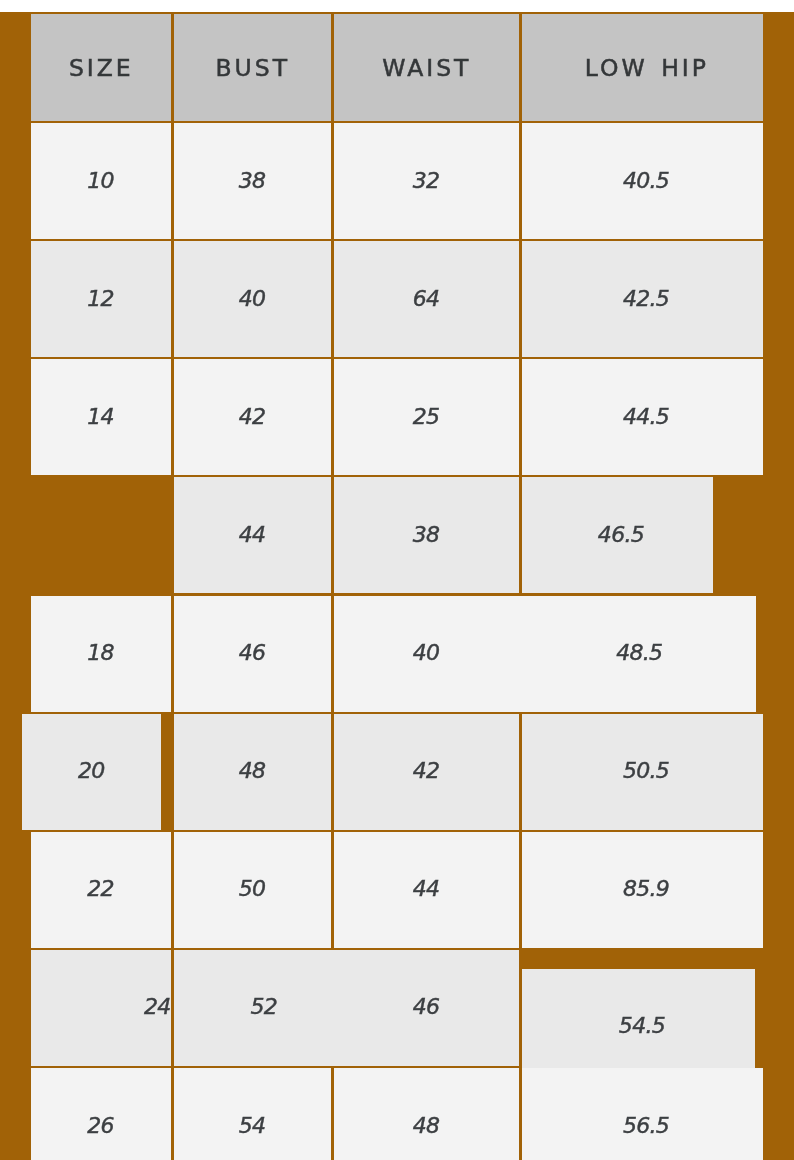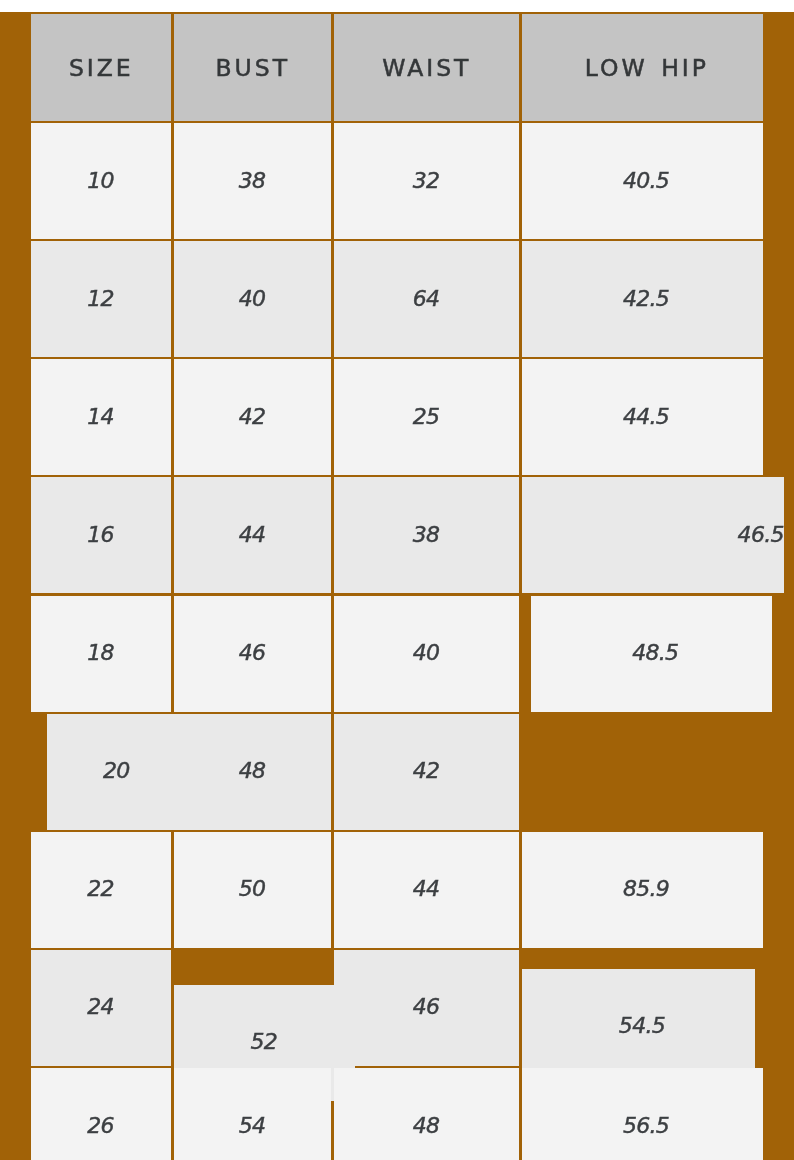--- a/index.html
+++ b/index.html
@@ -100,73 +100,73 @@
     <div class="cell body odd" data-col="1" data-row="2" style="left: 173.6px; top: 347.36px; width: 157.4px; height: 115.93px;">
         <span>42</span>
       </div>
     <div class="cell body odd" data-col="2" data-row="2" style="left: 334px; top: 347.36px; width: 184.8px; height: 115.93px;">
         <span>25</span>
       </div>
     <div class="cell body odd" data-col="3" data-row="2" style="left: 521.8px; top: 347.36px; width: 241.2px; height: 115.93px;">
         <span>44.5</span>
       </div>
 
-    <div class="cell body even" data-col="0" data-row="3" style="left: 31.2px; top: 465.49px; width: 139.4px; height: 115.93px;">
-        <span>16</span>
-      </div>
     <div class="cell body even" data-col="1" data-row="3" style="left: 173.6px; top: 465.49px; width: 157.4px; height: 115.93px;">
         <span>44</span>
       </div>
     <div class="cell body even" data-col="2" data-row="3" style="left: 334px; top: 465.49px; width: 184.8px; height: 115.93px;">
         <span>38</span>
       </div>
-    <div class="cell body even" data-col="3" data-row="3" style="left: 521.8px; top: 465.49px; width: 262px; height: 115.93px; justify-content: flex-end;">
+    <div class="cell body even" data-col="3" data-row="3" style="left: 521.8px; top: 465.49px; width: 191px; height: 115.93px;">
         <span>46.5</span>
       </div>
 
     <div class="cell body odd" data-col="0" data-row="4" style="left: 31.2px; top: 583.62px; width: 139.4px; height: 115.93px;">
         <span>18</span>
       </div>
     <div class="cell body odd" data-col="1" data-row="4" style="left: 173.6px; top: 583.62px; width: 157.4px; height: 115.93px;">
         <span>46</span>
       </div>
     <div class="cell body odd" data-col="2" data-row="4" style="left: 334px; top: 583.62px; width: 184.8px; height: 115.93px;">
         <span>40</span>
       </div>
-    <div class="cell body odd" data-col="3" data-row="4" style="left: 531px; top: 583.62px; width: 241.2px; height: 115.93px;">
+    <div class="cell body odd" data-col="3" data-row="4" style="left: 515px; top: 583.62px; width: 241.2px; height: 115.93px;">
         <span>48.5</span>
       </div>
 
-    <div class="cell body even" data-col="0" data-row="5" style="left: 47px; top: 701.75px; width: 139.4px; height: 115.93px;">
+    <div class="cell body even" data-col="0" data-row="5" style="left: 22px; top: 701.75px; width: 139.4px; height: 115.93px;">
         <span>20</span>
       </div>
     <div class="cell body even" data-col="1" data-row="5" style="left: 173.6px; top: 701.75px; width: 157.4px; height: 115.93px;">
         <span>48</span>
       </div>
     <div class="cell body even" data-col="2" data-row="5" style="left: 334px; top: 701.75px; width: 184.8px; height: 115.93px;">
         <span>42</span>
+      </div>
+    <div class="cell body even" data-col="3" data-row="5" style="left: 521.8px; top: 701.75px; width: 241.2px; height: 115.93px;">
+        <span>50.5</span>
       </div>
 
     <div class="cell body odd" data-col="0" data-row="6" style="left: 31.2px; top: 819.88px; width: 139.4px; height: 115.93px;">
         <span>22</span>
       </div>
     <div class="cell body odd" data-col="1" data-row="6" style="left: 173.6px; top: 819.88px; width: 157.4px; height: 115.93px;">
         <span>50</span>
       </div>
     <div class="cell body odd" data-col="2" data-row="6" style="left: 334px; top: 819.88px; width: 184.8px; height: 115.93px;">
         <span>44</span>
       </div>
     <div class="cell body odd" data-col="3" data-row="6" style="left: 521.8px; top: 819.88px; width: 241.2px; height: 115.93px;">
         <span>85.9</span>
       </div>
 
-    <div class="cell body even" data-col="0" data-row="7" style="left: 31.2px; top: 938.01px; width: 139.4px; height: 115.93px;">
+    <div class="cell body even" data-col="0" data-row="7" style="left: 31.2px; top: 938.01px; width: 139.4px; height: 115.93px; justify-content: flex-end;">
         <span>24</span>
       </div>
-    <div class="cell body even" data-col="1" data-row="7" style="left: 173.6px; top: 973px; width: 181px; height: 115.93px;">
+    <div class="cell body even" data-col="1" data-row="7" style="left: 173.6px; top: 938px; width: 181px; height: 115.93px;">
         <span>52</span>
       </div>
     <div class="cell body even" data-col="2" data-row="7" style="left: 334px; top: 938.01px; width: 184.8px; height: 115.93px;">
         <span>46</span>
       </div>
     <div class="cell body even" data-col="3" data-row="7" style="left: 521.8px; top: 957px; width: 233px; height: 115.93px;">
         <span>54.5</span>
       </div>
 
     <div class="cell body odd" data-col="0" data-row="8" style="left: 31.2px; top: 1056.14px; width: 139.4px; height: 115.93px;">

